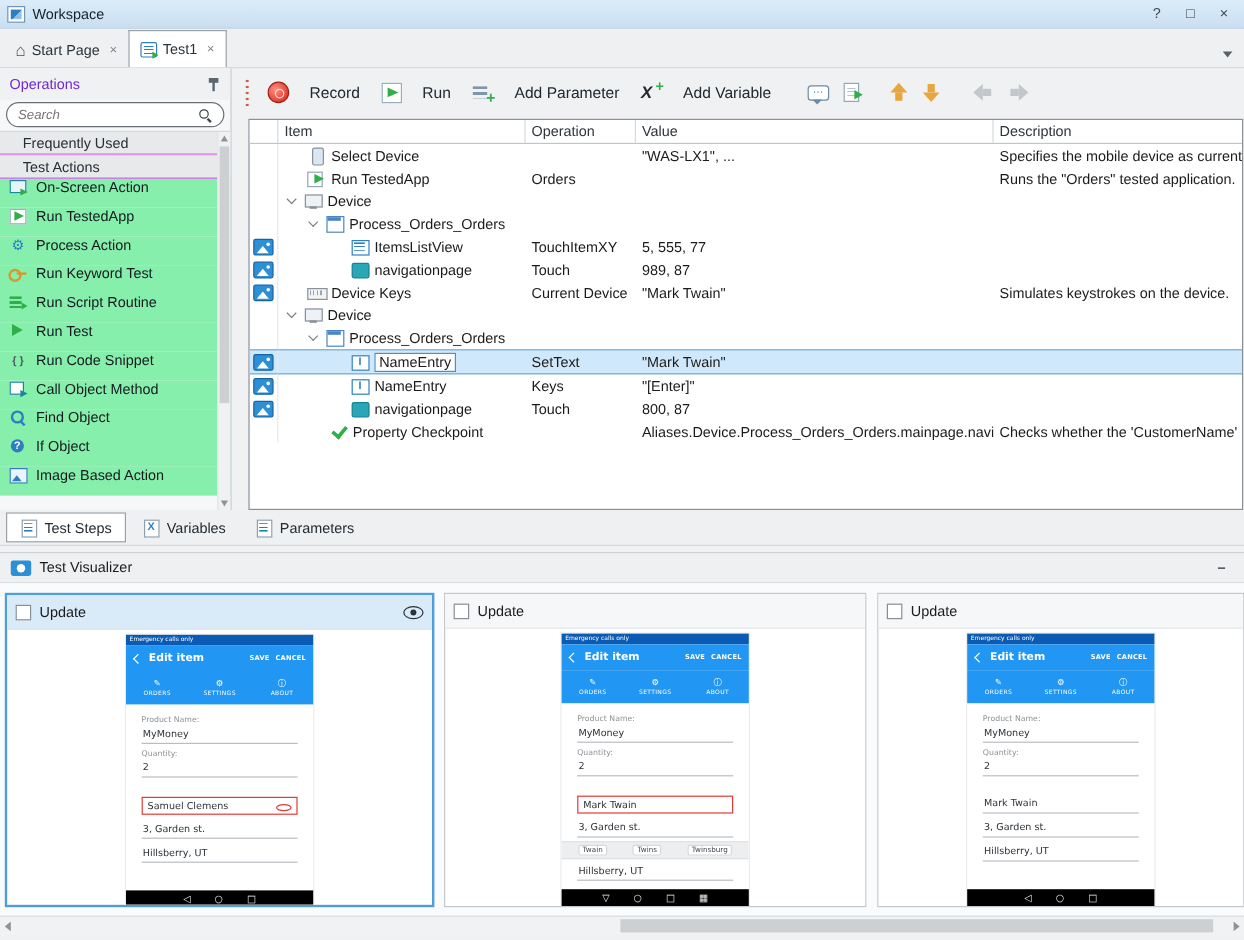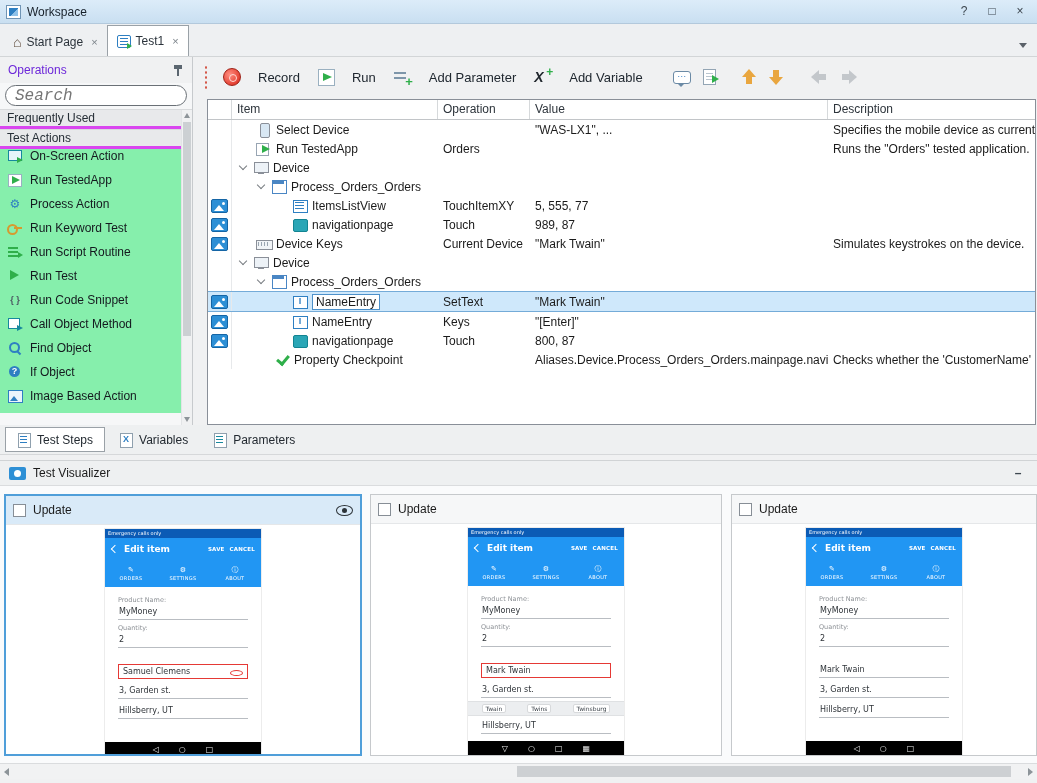--- a/index.html
+++ b/index.html
@@ -25,25 +25,25 @@
 .tab-dd{margin-left:auto;margin-right:10px;margin-bottom:8px;width:0;height:0;border-left:4px solid transparent;border-right:4px solid transparent;border-top:5px solid #5a6169}
 
 
 #sidebar{position:absolute;left:0;top:57px;width:193px;height:368px;background:#f6f7f8;border-right:1px solid #c7cacd;overflow:hidden}
 .ops-head{height:26px;display:flex;align-items:center;padding:0 8px;color:#6d28d9;background:#f0f1f2}
 .pin{position:relative;width:12px;height:12px;margin-left:auto}
 .pin::before{content:"";position:absolute;left:5px;top:4px;width:2px;height:8px;background:#5b6films670}
 .pin::before{content:"";position:absolute;left:5px;top:4px;width:2px;height:8px;background:#5b6670}
 .pin::after{content:"";position:absolute;left:2px;top:1px;width:8px;height:4px;background:#5b6670}
 .searchwrap{margin:2px 5px 3px;height:21px;border:1px solid #6a7076;border-radius:11px;background:#fff;display:flex;align-items:center;padding:0 9px;gap:4px}
-.searchwrap input{border:none;outline:none;flex:1;background:transparent;font-family:Liberation Mono, monospace;font-style:italic;font-size:16px;color:#3a4148}
+.searchwrap input{border:none;outline:none;flex:1;background:transparent;font-family:Liberation Sans, sans-serif;font-style:italic;font-size:11px;color:#3a4148}
 .mag{position:relative;width:12px;height:12px;flex:none}
 .mag::before{content:"";position:absolute;left:1px;top:1px;width:6px;height:6px;border:1.6px solid #3c434a;border-radius:50%}
 .mag::after{content:"";position:absolute;left:8px;top:8px;width:4px;height:1.8px;background:#3c434a;transform:rotate(45deg);transform-origin:left center}
-.op-group{height:20px;background:#e8e9eb;border-top:1px solid #d8dadc;border-bottom:3px solid #d946ef;display:flex;align-items:center;padding:0 7px;color:#262e36}
+.op-group{height:20px;background:#e8e9eb;border-top:1px solid #d8dadc;border-bottom:1px solid #d946ef;display:flex;align-items:center;padding:0 19px;color:#262e36}
 .op-item{height:24px;display:flex;align-items:flex-start;gap:7px;padding:0 7px;color:#14191e;background:#86efac;white-space:nowrap}
 .oic{width:16px;height:14px;flex:none;position:relative;display:inline-block}
 .oic-screen::before{content:"";position:absolute;left:1px;top:1px;width:12px;height:9px;border:1px solid #17889e;background:#e6f5f9}
 .oic-screen::after{content:"";position:absolute;right:0;bottom:0;border-left:6px solid #2faf4a;border-top:3.5px solid transparent;border-bottom:3.5px solid transparent}
 .oic-run::before{content:"";position:absolute;left:1px;top:1px;width:12px;height:11px;border:1px solid #9ab0c0;background:#fff}
 .oic-run::after{content:"";position:absolute;left:5px;top:3px;border-left:8px solid #2faf4a;border-top:4px solid transparent;border-bottom:4px solid transparent}
 .oic-menu::before{content:"";position:absolute;left:1px;top:2px;width:13px;height:10px;border:1px solid #17889e;background:#fff}
 .oic-menu::after{content:"";position:absolute;left:3px;top:4px;width:9px;height:6px;background:repeating-linear-gradient(to bottom,#17889e 0 1px,transparent 1px 3px)}
 .oic-gear{color:#2e7fc2;font-size:12px;line-height:14px;text-align:center}
 .oic-key::before{content:"";position:absolute;left:0;top:3px;width:7px;height:7px;border:2px solid #d69a2f;border-radius:50%}

